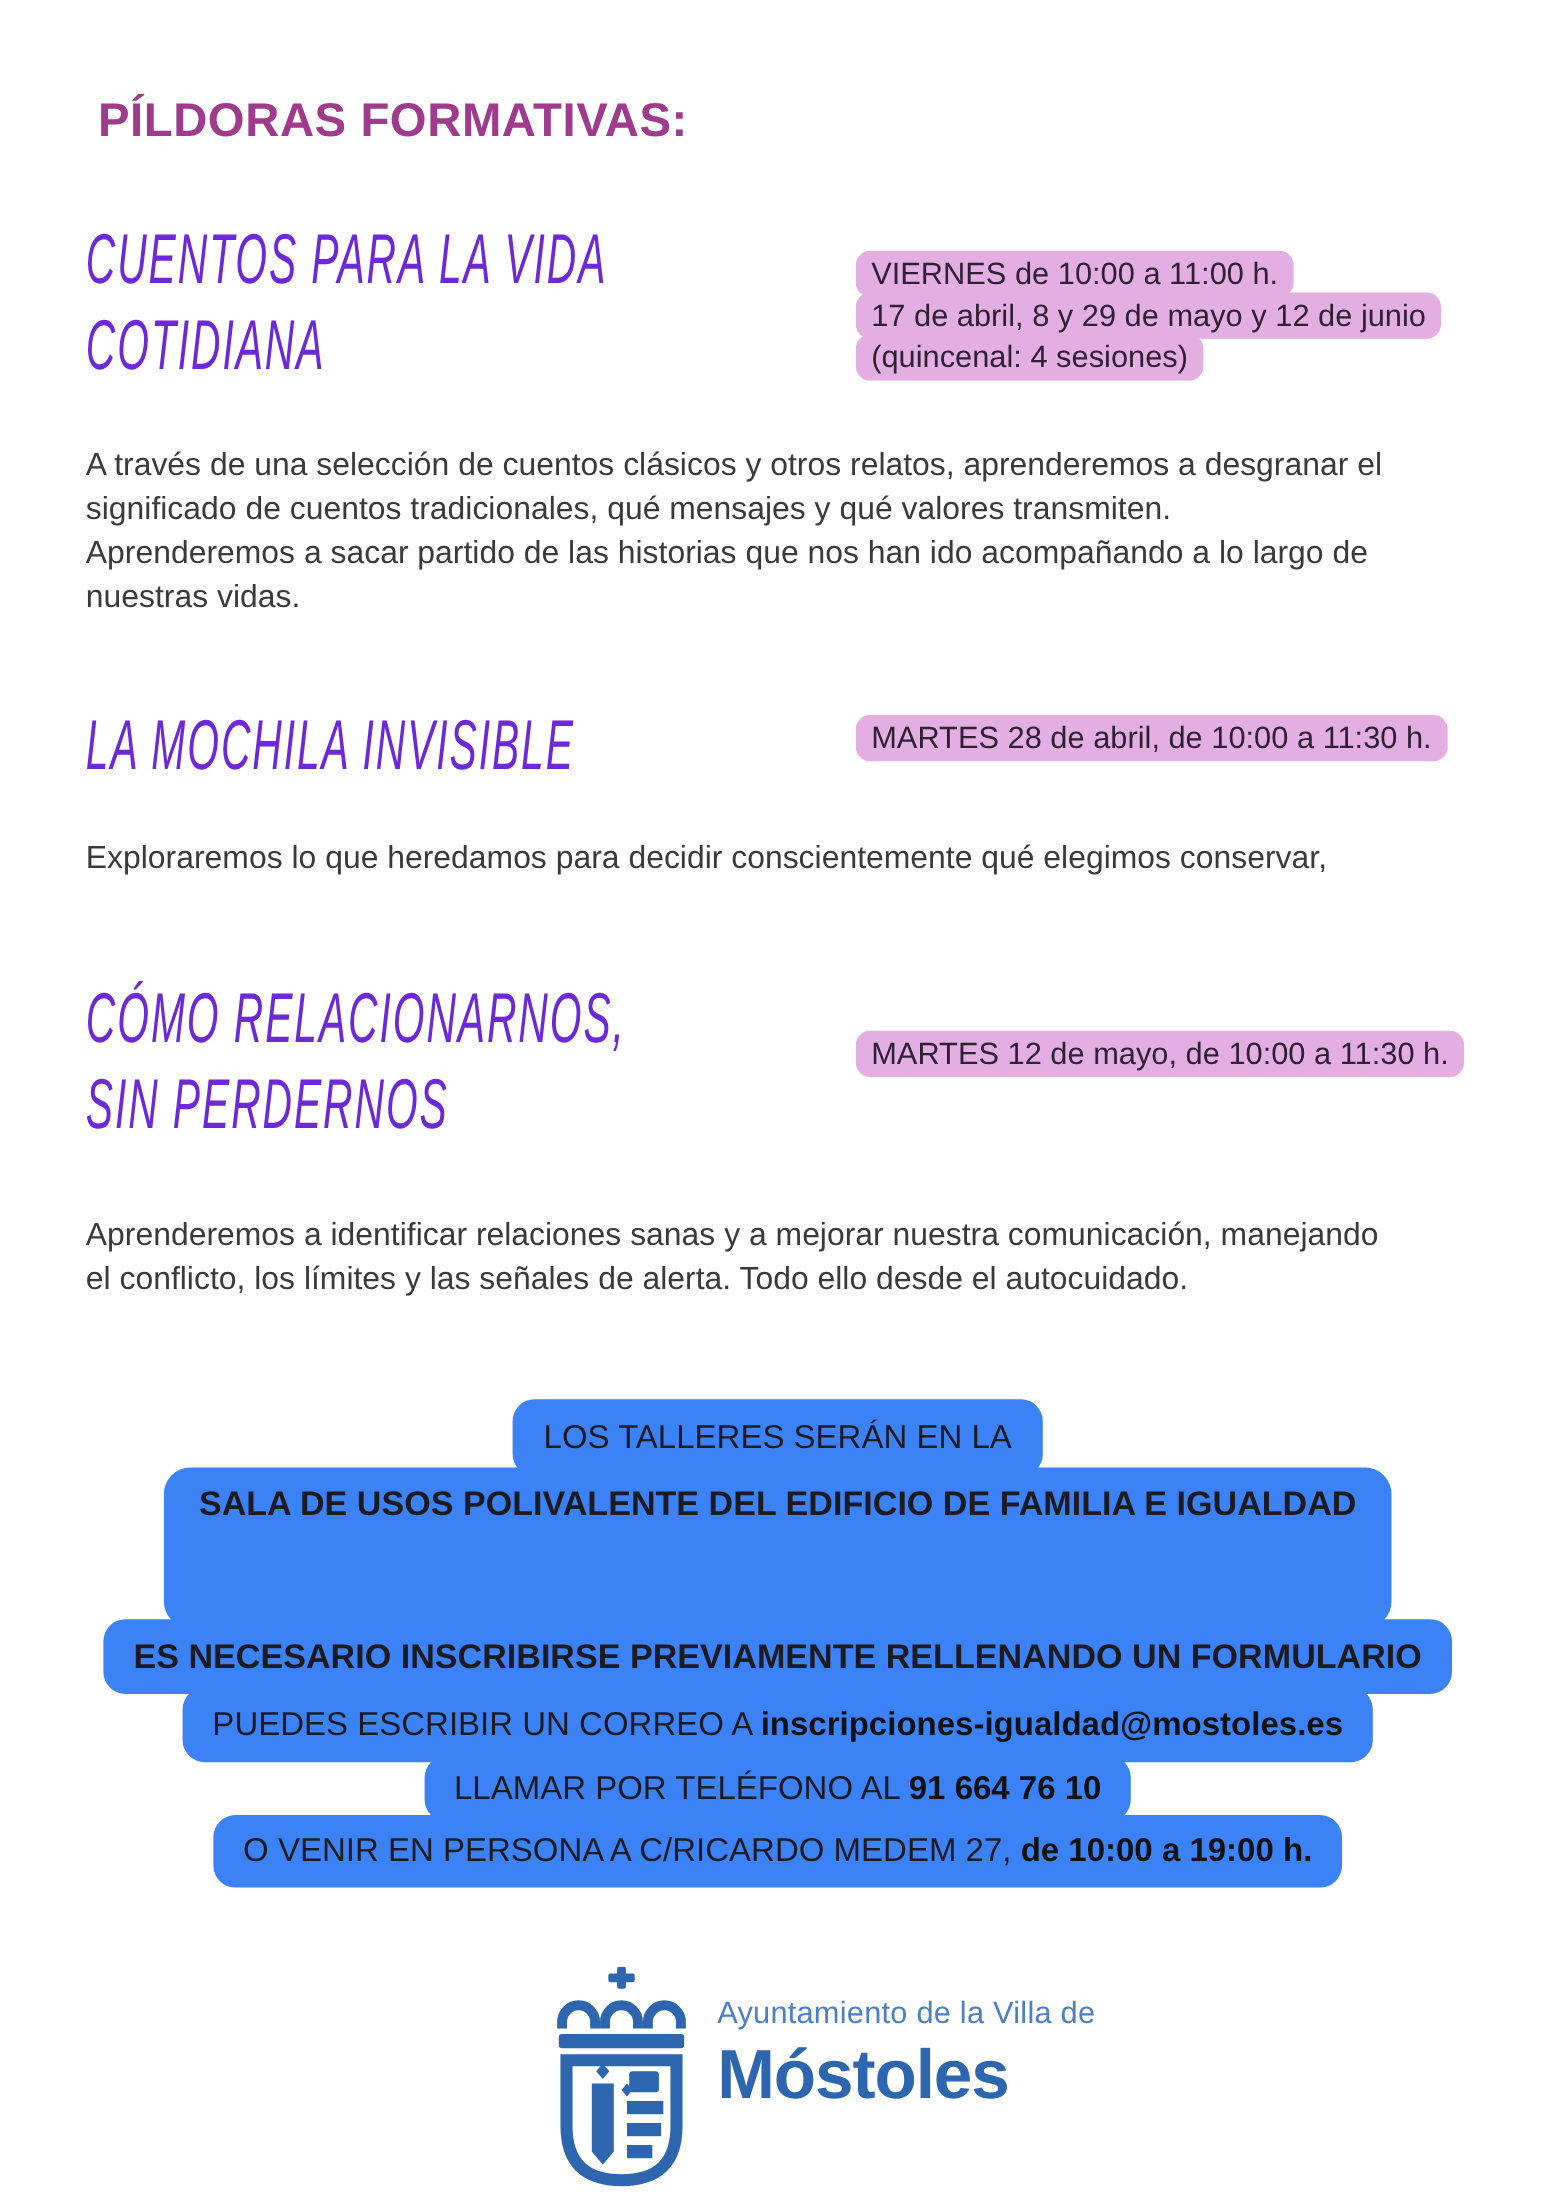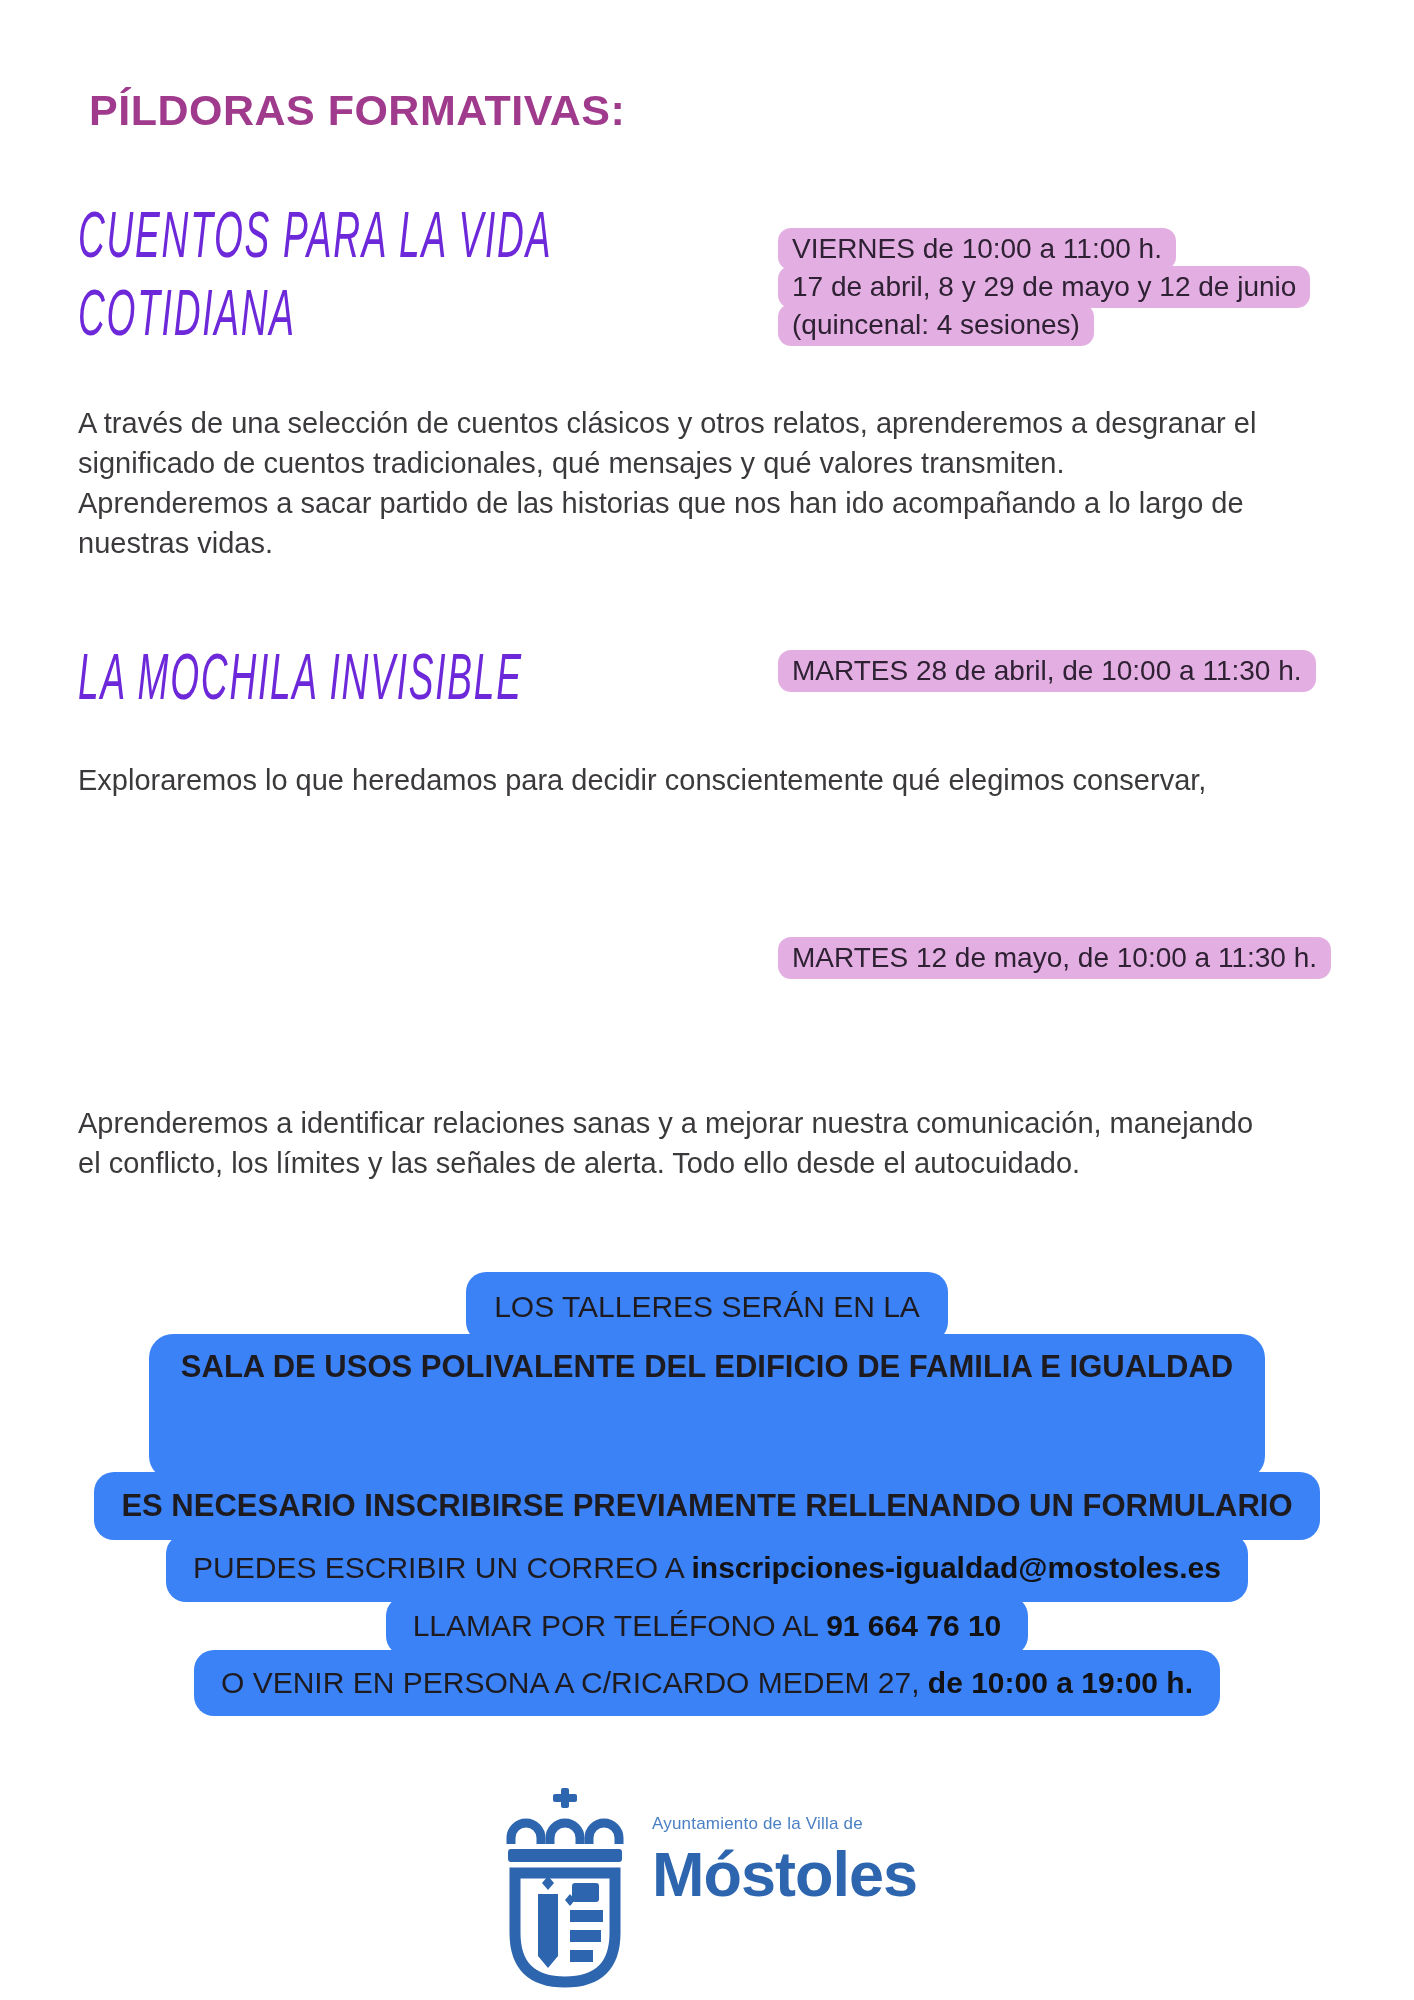--- a/index.html
+++ b/index.html
@@ -65,21 +65,21 @@
   .il-3 { font-weight:700; font-size:31px; margin-top:-8px; }
   .il-4 { margin-top:-6px; }
   .il-5 { margin-top:-6px; padding:9px 27px; }
   .il-6 { margin-top:-6px; padding:12px 27px; }
   .b { font-weight:700; color:#121113; }
 
   
   .logo { position:absolute; left:500px; top:1788px; display:flex; align-items:flex-start; }
   .logo svg { display:block; }
   .logo-text { margin-left:22px; padding-top:26px; }
-  .logo-small { font-size:17px; color:#4b80c3; letter-spacing:0.2px; }
+  .logo-small { font-size:28px; color:#4b80c3; letter-spacing:0.2px; }
   .logo-big { font-size:63px; font-weight:700; color:#2d66ae; margin-top:4px; letter-spacing:-1px; }
 </style>
 </head>
 <body>
 
 <div class="page">
 
   <h1 class="title">PÍLDORAS FORMATIVAS:</h1>
 
   <div class="heading heading-1">
@@ -105,20 +105,26 @@
       <div>LA MOCHILA INVISIBLE</div>
     </div>
   </div>
   <div class="schedule schedule-2">
     <span class="sched-line">MARTES 28 de abril, de 10:00 a 11:30 h.</span>
   </div>
   <div class="para para-2">
     <div>Exploraremos lo que heredamos para decidir conscientemente qué elegimos conservar,</div>
   </div>
 
+  <div class="heading heading-3">
+    <div class="heading-inner">
+      <div>CÓMO RELACIONARNOS,</div>
+      <div>SIN PERDERNOS</div>
+    </div>
+  </div>
   <div class="schedule schedule-3">
     <span class="sched-line">MARTES 12 de mayo, de 10:00 a 11:30 h.</span>
   </div>
   <div class="para para-3">
     <div>Aprenderemos a identificar relaciones sanas y a mejorar nuestra comunicación, manejando</div>
     <div>el conflicto, los límites y las señales de alerta. Todo ello desde el autocuidado.</div>
   </div>
 
   <div class="info">
     <div class="info-line il-1">

